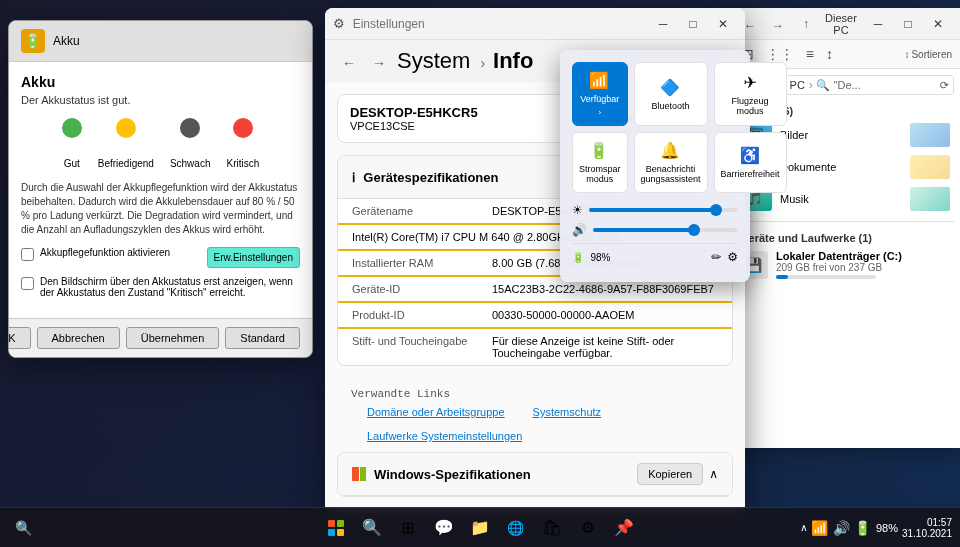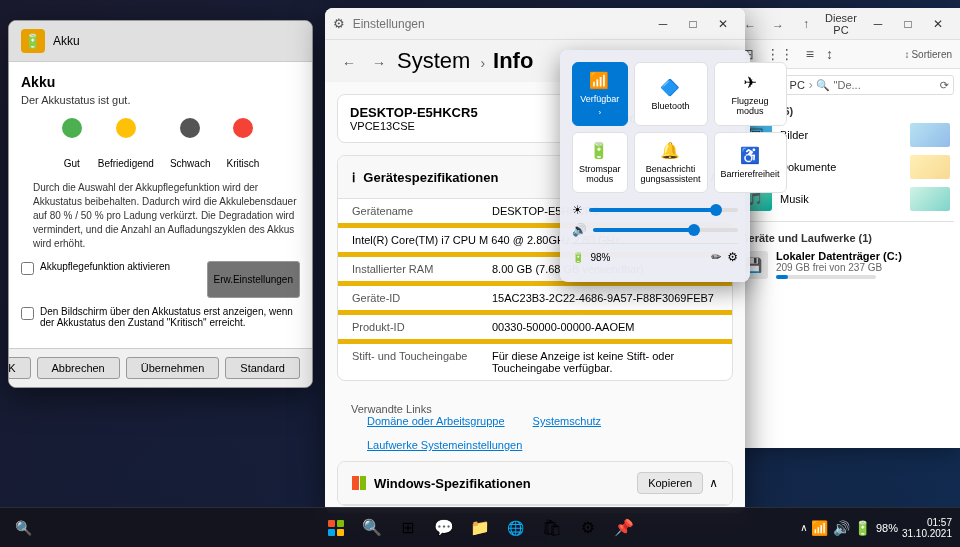--- a/index.html
+++ b/index.html
@@ -200,42 +200,41 @@
     .status-circle.green { background: #4CAF50; border-color: #4CAF50; }
     .status-circle.yellow { background: #FFC107; border-color: #FFC107; }
     .status-circle.dark { background: #555; border-color: #555; }
     .status-circle.red { background: #f44336; border-color: #f44336; }
 
     .acku-desc {
       font-size: 10px;
       color: #333;
       line-height: 1.4;
       margin-bottom: 10px;
-      margin-left: 12px;
     }
 
     .checkbox-row {
       display: flex;
       align-items: flex-start;
       gap: 6px;
       margin-bottom: 8px;
       font-size: 10px;
     }
 
     .checkbox-row input[type=checkbox] {
       margin-top: 1px;
       flex-shrink: 0;
     }
 
     .erw-btn {
       margin-left: auto;
-      background: #737373;
+      background: #5eead4;
       border: 1px solid #999;
       border-radius: 3px;
-      padding: 12px 6px;
+      padding: 4px 6px;
       font-size: 10px;
       cursor: pointer;
       white-space: nowrap;
     }
 
     .acku-buttons {
       display: flex;
       gap: 6px;
       justify-content: flex-end;
       padding: 8px 12px;
@@ -392,21 +391,21 @@
       border: 1px solid #ccc;
       border-radius: 4px;
       padding: 4px 10px;
       font-size: 11px;
       cursor: pointer;
     }
 
     .spec-row {
       display: flex;
       padding: 6px 14px;
-      border-bottom: 5px solid #eab308;
+      border-bottom: 2px solid #eab308;
       font-size: 11px;
     }
     .spec-row:last-child { border-bottom: none; }
 
     .spec-label {
       width: 140px;
       color: #555;
       flex-shrink: 0;
     }
 
@@ -415,21 +414,22 @@
       flex: 1;
     }
 
     .related-links {
       padding: 10px 14px;
     }
 
     .related-links-title {
       font-size: 11px;
       color: #555;
-      margin-bottom: 0;
+      margin-bottom: 6px;
+      font-family: Liberation Mono, monospace;
     }
 
     .link-row {
       display: flex;
       gap: 12px;
       flex-wrap: wrap;
     }
 
     .link-item {
       color: #0078d4;

